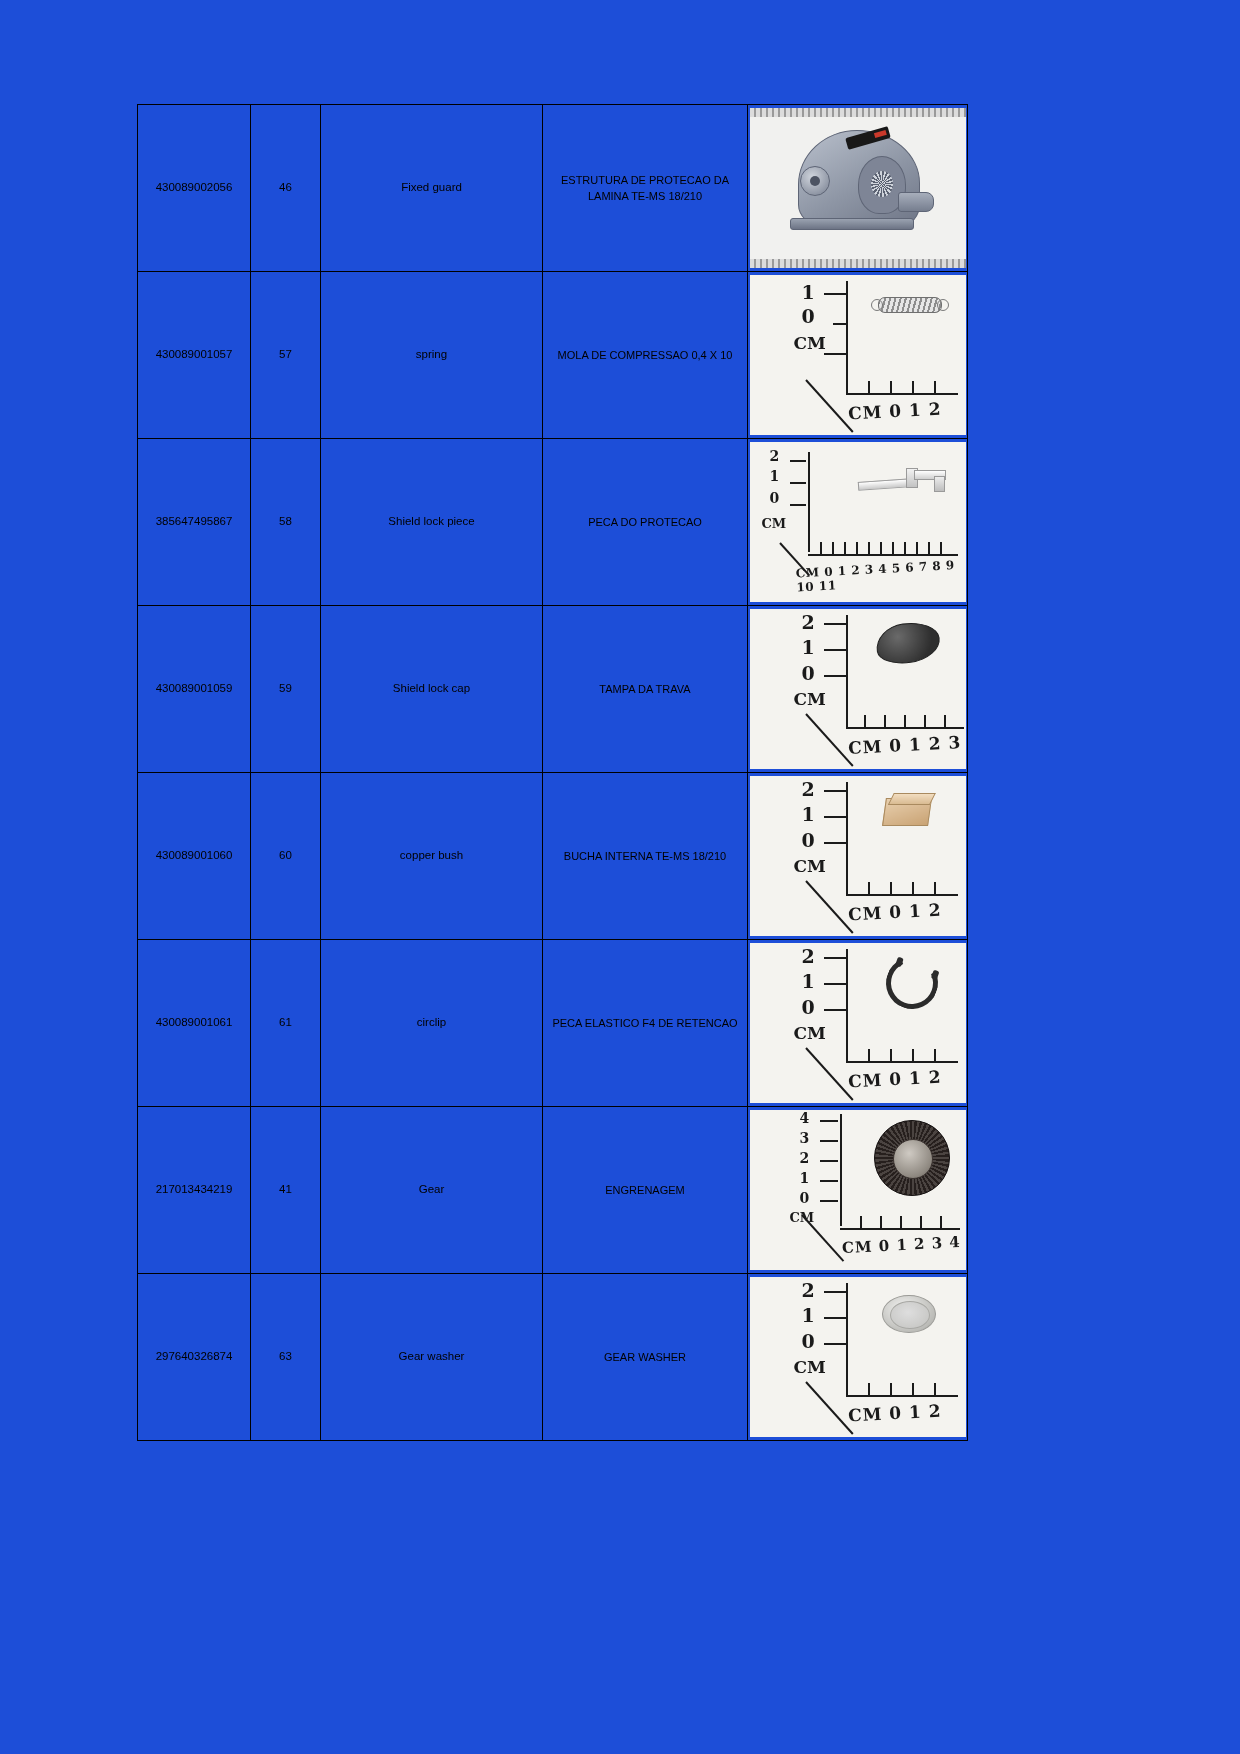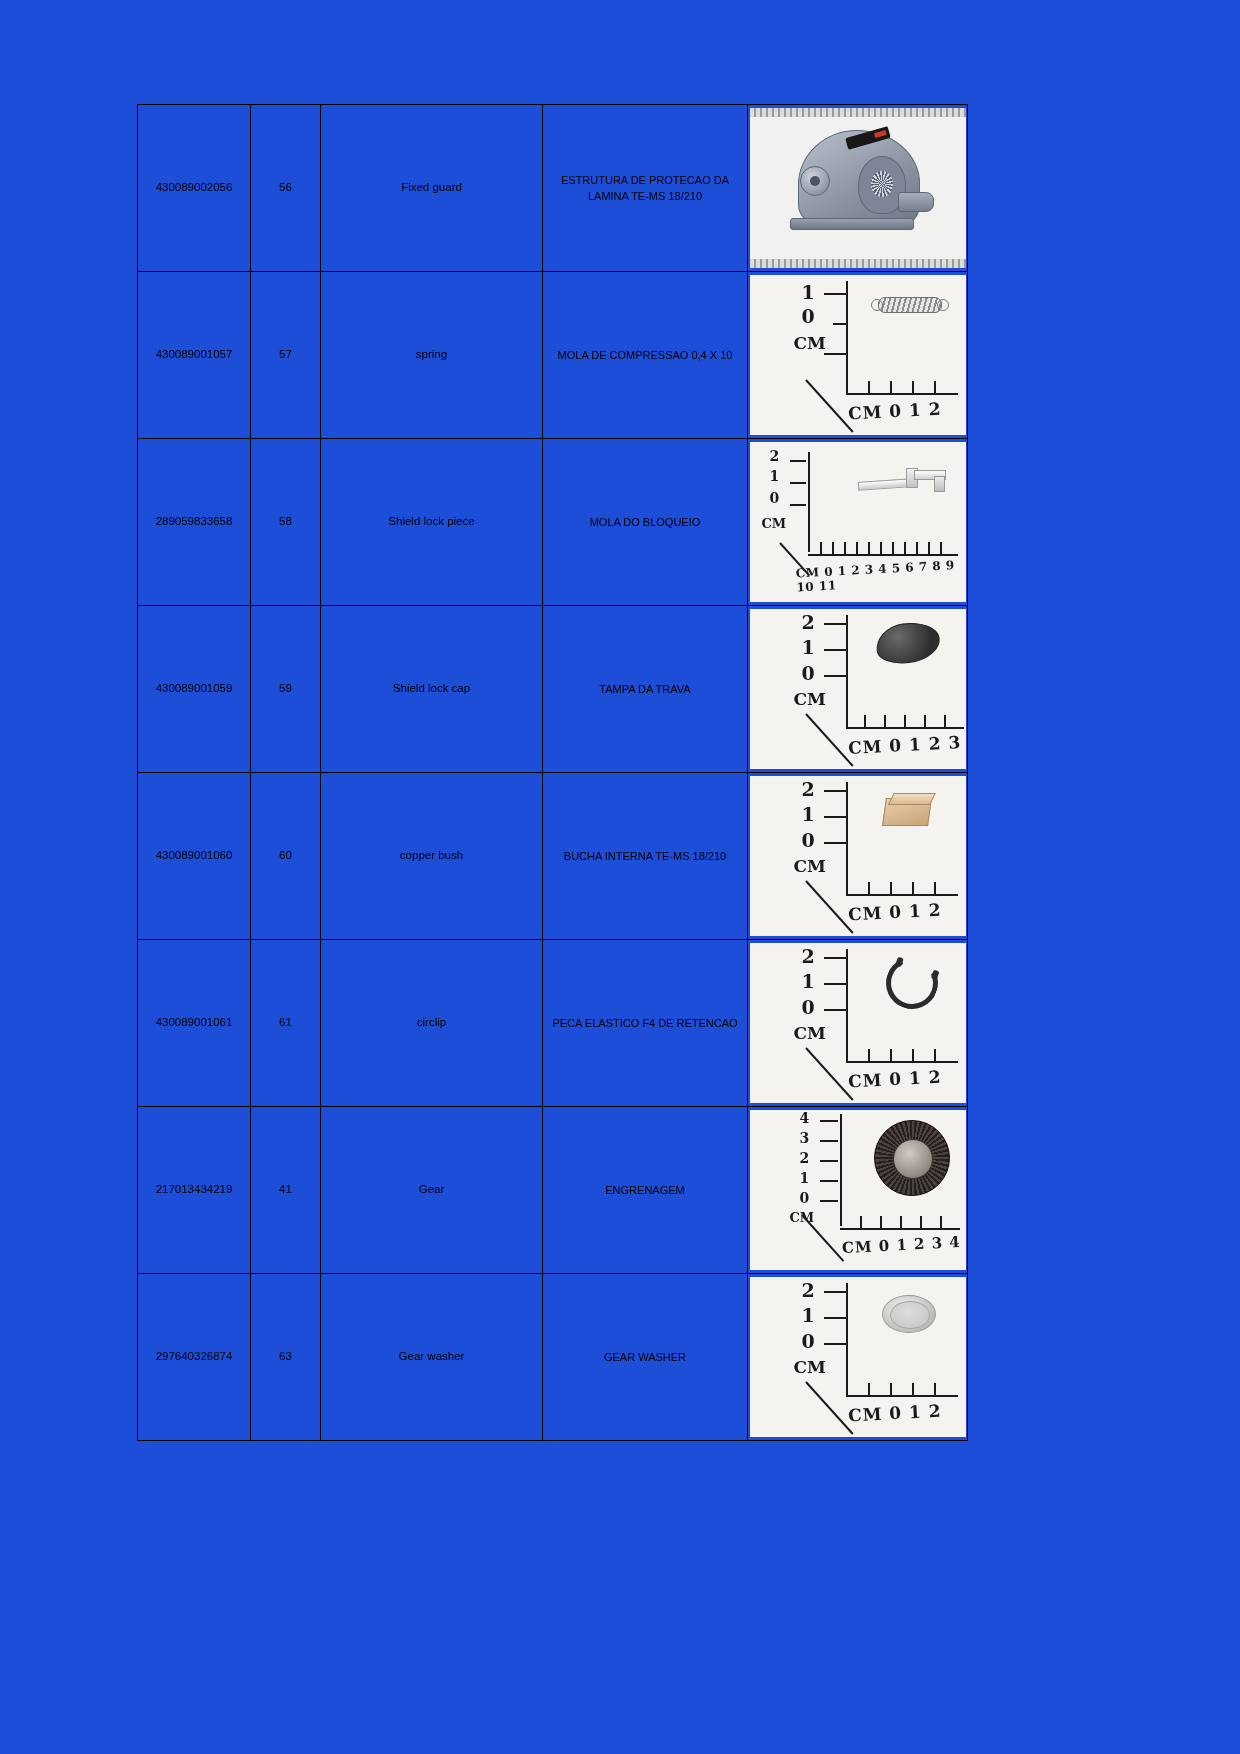--- a/index.html
+++ b/index.html
@@ -356,21 +356,21 @@
       <col class="col-code">
         <col class="col-num">
         <col class="col-en">
         <col class="col-pt">
         <col class="col-img">
     </colgroup>
     <tbody>
 
       <tr class="row-tall">
         <td class="cell-text cell-code">430089002056</td>
-        <td class="cell-text">56</td>
+        <td class="cell-text">46</td>
         <td class="cell-text">Fixed guard</td>
         <td class="cell-text cell-pt">ESTRUTURA DE PROTECAO DA LAMINA TE-MS 18/210</td>
         <td class="img-cell">
           <div class="photo">
             <div class="guard-photo">
               <div class="filmstrip-top"></div>
               <div class="filmstrip-bottom"></div>
               <div class="guard-body">
                 <div class="shell"></div>
                 <div class="blade-window"></div>
@@ -406,24 +406,24 @@
               <div class="rl-num" style="left:52px; top:30px;">0</div>
               <div class="rl-cm" style="left:44px; top:58px;">CM</div>
               <div class="rl-bottomnums">CM 0  1  2</div>
               <div class="obj obj-spring"></div>
             </div>
           </div>
         </td>
       </tr>
 
       <tr class="row-tall">
-        <td class="cell-text cell-code">289059833658</td>
+        <td class="cell-text cell-code">385647495867</td>
         <td class="cell-text">58</td>
         <td class="cell-text">Shield lock piece</td>
-        <td class="cell-text cell-pt">MOLA DO BLOQUEIO</td>
+        <td class="cell-text cell-pt">PECA DO PROTECAO</td>
         <td class="img-cell">
           <div class="photo plain">
             <div class="ruler-scene">
               <div class="rl-vert" style="left:58px; top:10px; height:100px;"></div>
               <div class="rl-diag" style="left:30px; top:100px; width:44px;"></div>
               <div class="rl-horiz" style="left:58px; top:112px; width:150px;"></div>
               <div class="rl-tick vtick" style="left:40px; top:18px; width:16px;"></div>
               <div class="rl-tick vtick" style="left:40px; top:40px; width:16px;"></div>
               <div class="rl-tick vtick" style="left:40px; top:62px; width:16px;"></div>
               <div class="rl-tick htick" style="left:70px; top:100px;"></div>

